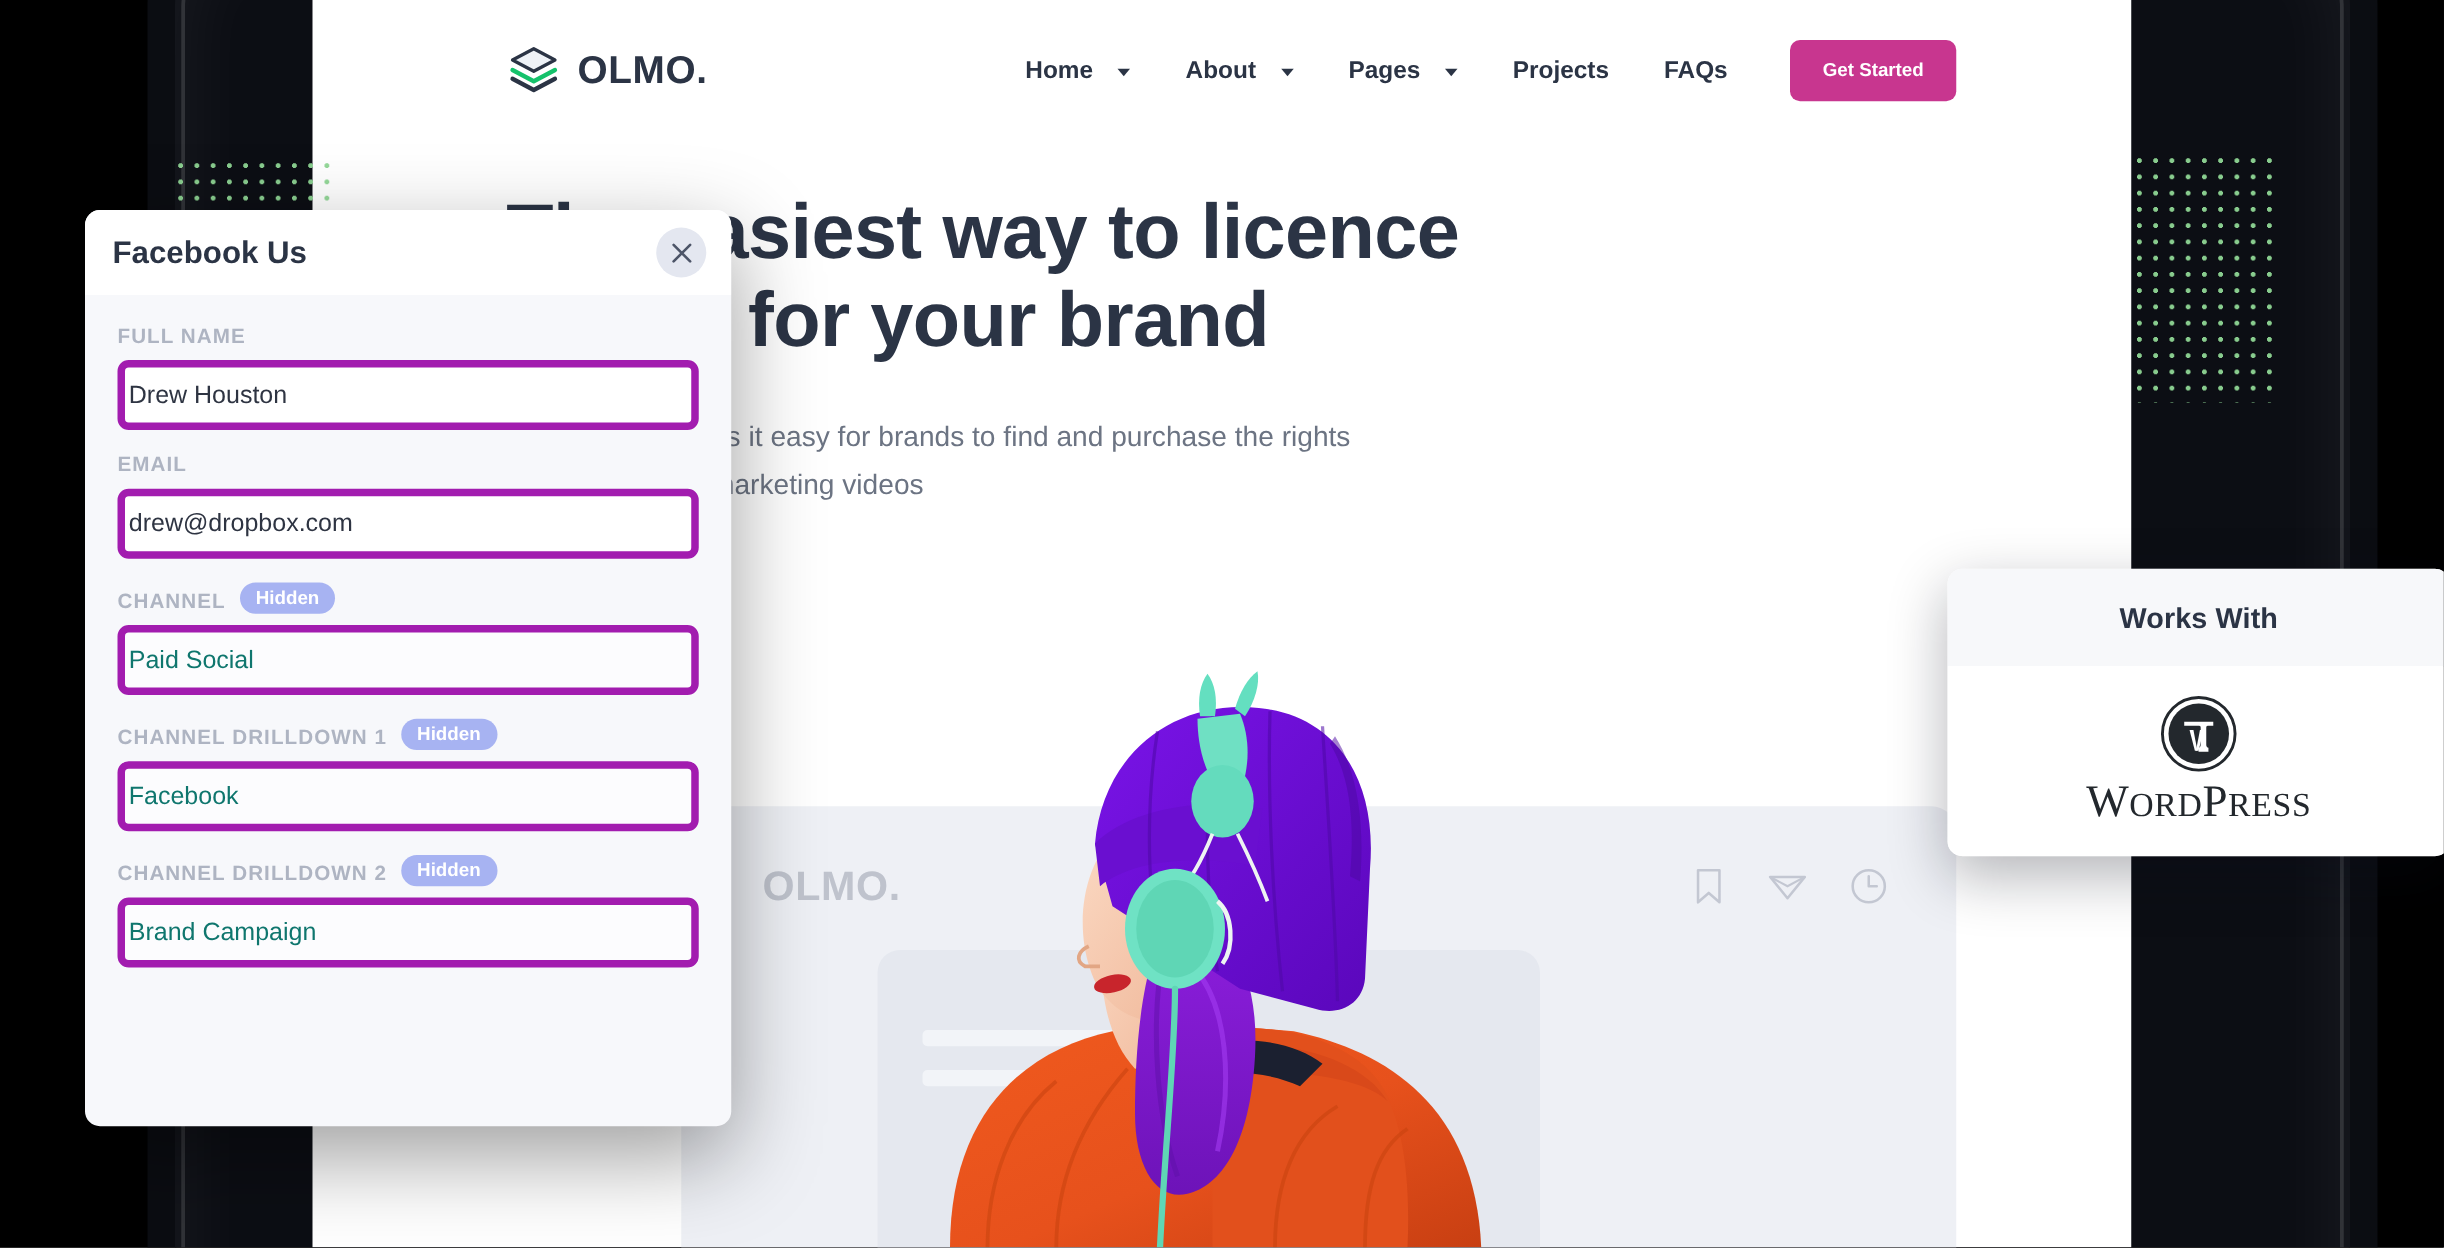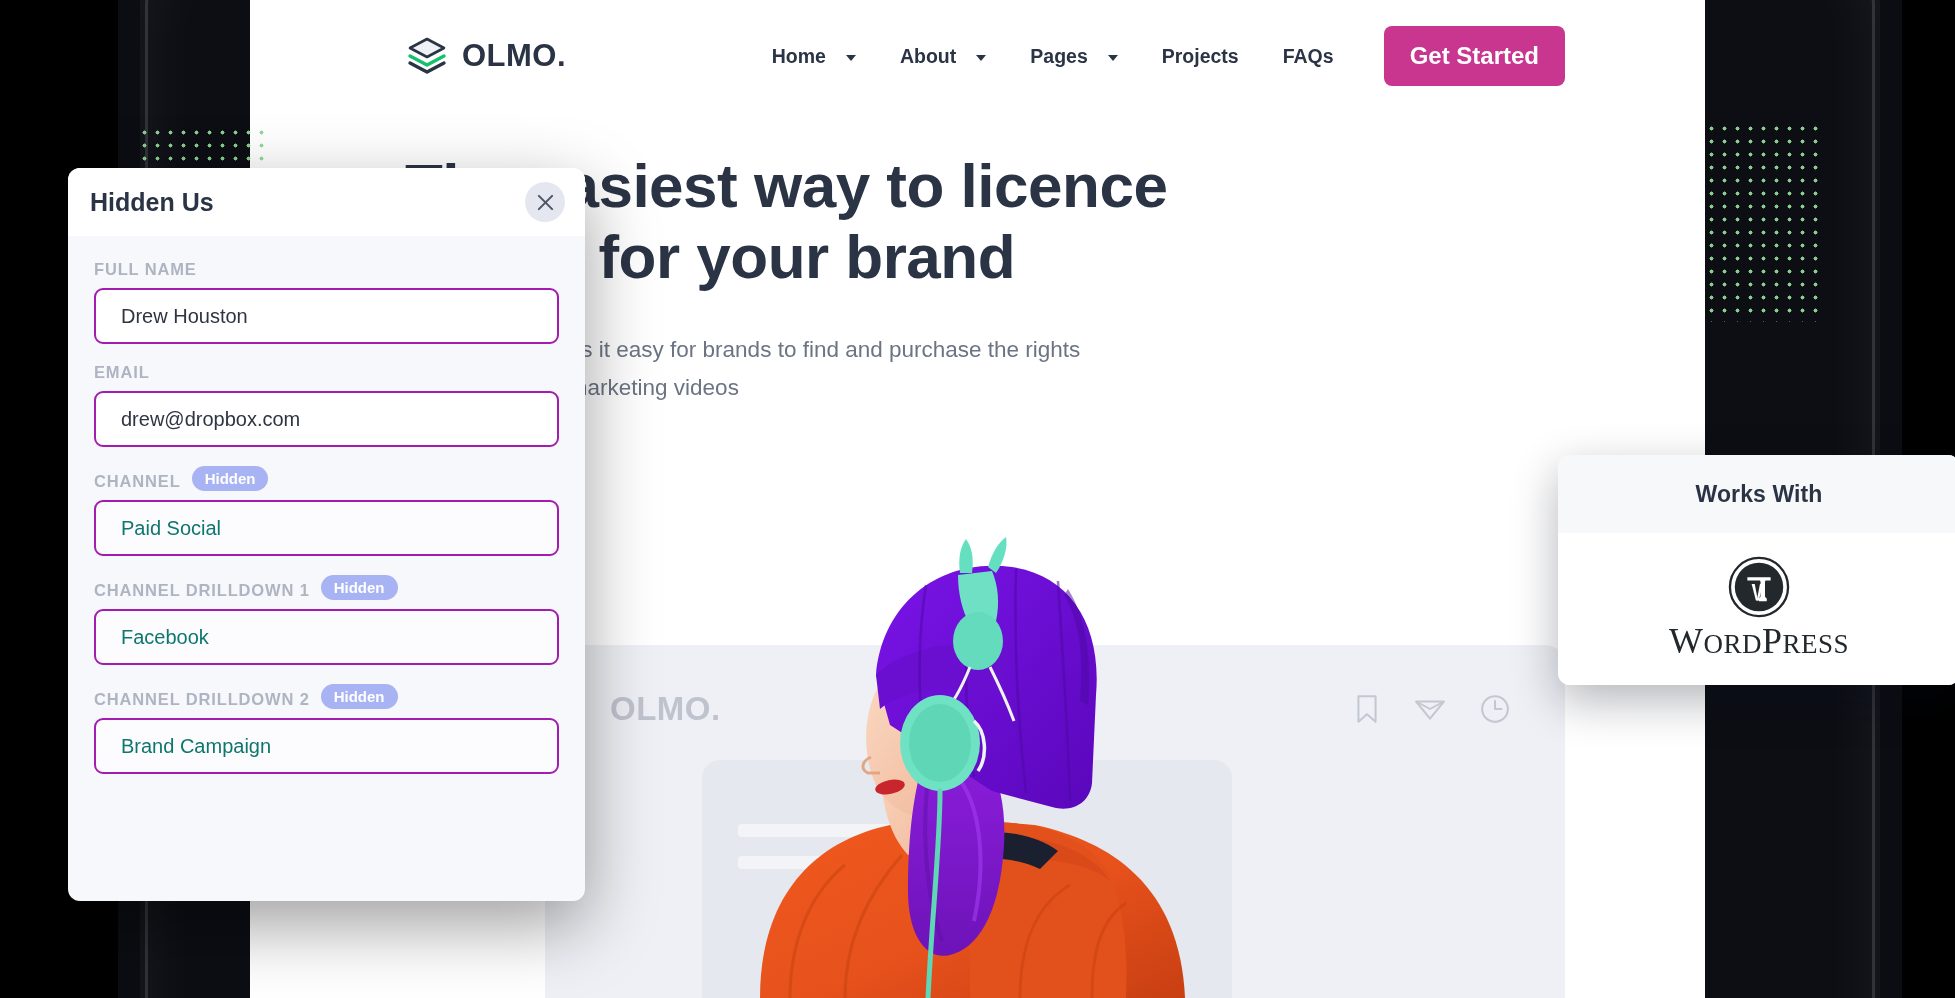--- a/index.html
+++ b/index.html
@@ -58,21 +58,21 @@
     padding:0 22px; display:flex; align-items:center; gap:20px;
     cursor:pointer; white-space:nowrap;
   }
   .caret {
     width:0; height:0; border-left:5px solid transparent; border-right:5px solid transparent;
     border-top:6px solid #2b3445; display:inline-block; margin-top:3px;
   }
   .cta-btn {
     margin-left:28px; background:#c8368f; color:#fff; border:none;
     font-family:"Liberation Sans", sans-serif;
-    font-size:24px; font-weight:700; padding:16px 26px; border-radius:8px; cursor:pointer;
+    font-size:15px; font-weight:700; padding:16px 26px; border-radius:8px; cursor:pointer;
     white-space:nowrap;
   }
 
   
   .hero { position:absolute; left:250px; top:150px; width:1455px; z-index:3; }
   .hero-title {
     margin-left:155px; width:1010px;
     font-size:62px; line-height:1.15; font-weight:800; color:#2b3445;
     letter-spacing:-0.5px;
   }
@@ -145,22 +145,22 @@
   .field-label-row { display:flex; align-items:flex-end; gap:11px; margin-bottom:9px; }
   .field-label {
     font-size:16.5px; font-weight:700; letter-spacing:.85px; color:#aeb4c2;
     text-transform:uppercase;
   }
   .badge {
     background:#a7b3f2; color:#ffffff; font-size:15px; font-weight:600;
     padding:5px 13px; border-radius:999px; line-height:1;
   }
   .input {
-    width:100%; height:56px; background:#ffffff; border:2px solid #a21caf;
-    border-radius:9px; padding:0 25px; font-size:20px; color:#2e3442;
+    width:100%; height:56px; background:#ffffff; border:6px solid #a21caf;
+    border-radius:9px; padding:0 3px; font-size:20px; color:#2e3442;
     font-family:"Liberation Sans", sans-serif; outline:none;
   }
   .input.muted { color:#0f766e; background:#fcfcfe; }
   .input::placeholder { color:#9aa0ae; }
 </style>
 </head>
 <body>
 
 <div id="stage">
 
@@ -324,21 +324,21 @@
         <path d="M20 22 h24 v3.4 h-4.6 c-0.8 0-1.2 .6-1.2 1.6 v14 c0 1.4 .7 2.2 1.8 2.6 v3.2 h-8.2 v-3.2 c1.1-.4 1.8-1.2 1.8-2.6 v-14 c0-1-.4-1.6-1.2-1.6 H20 Z" fill="#ffffff"></path>
         <path d="M24.4 29 l4.4 17 h2.1 l-3.3-17 z" fill="#ffffff"></path>
         <path d="M36.2 29 l-4.4 17 h-2.1 l3.3-17 z" fill="#ffffff"></path>
       </svg>
       <div class="wp-word"><span>W</span><span class="sm">ORD</span><span>P</span><span class="sm">RESS</span></div>
     </div>
   </div>
 
   <div class="modal">
     <div class="modal-head">
-      <div class="modal-title">Hidden Us</div>
+      <div class="modal-title">Facebook Us</div>
       <button class="modal-close">
         <svg width="17" height="17" viewBox="0 0 18 18">
           <path d="M2 2 L16 16 M16 2 L2 16" stroke="#4d5568" stroke-width="2.2" stroke-linecap="round"></path>
         </svg>
       </button>
     </div>
 
     <div class="modal-body">
 
       <div class="field">

